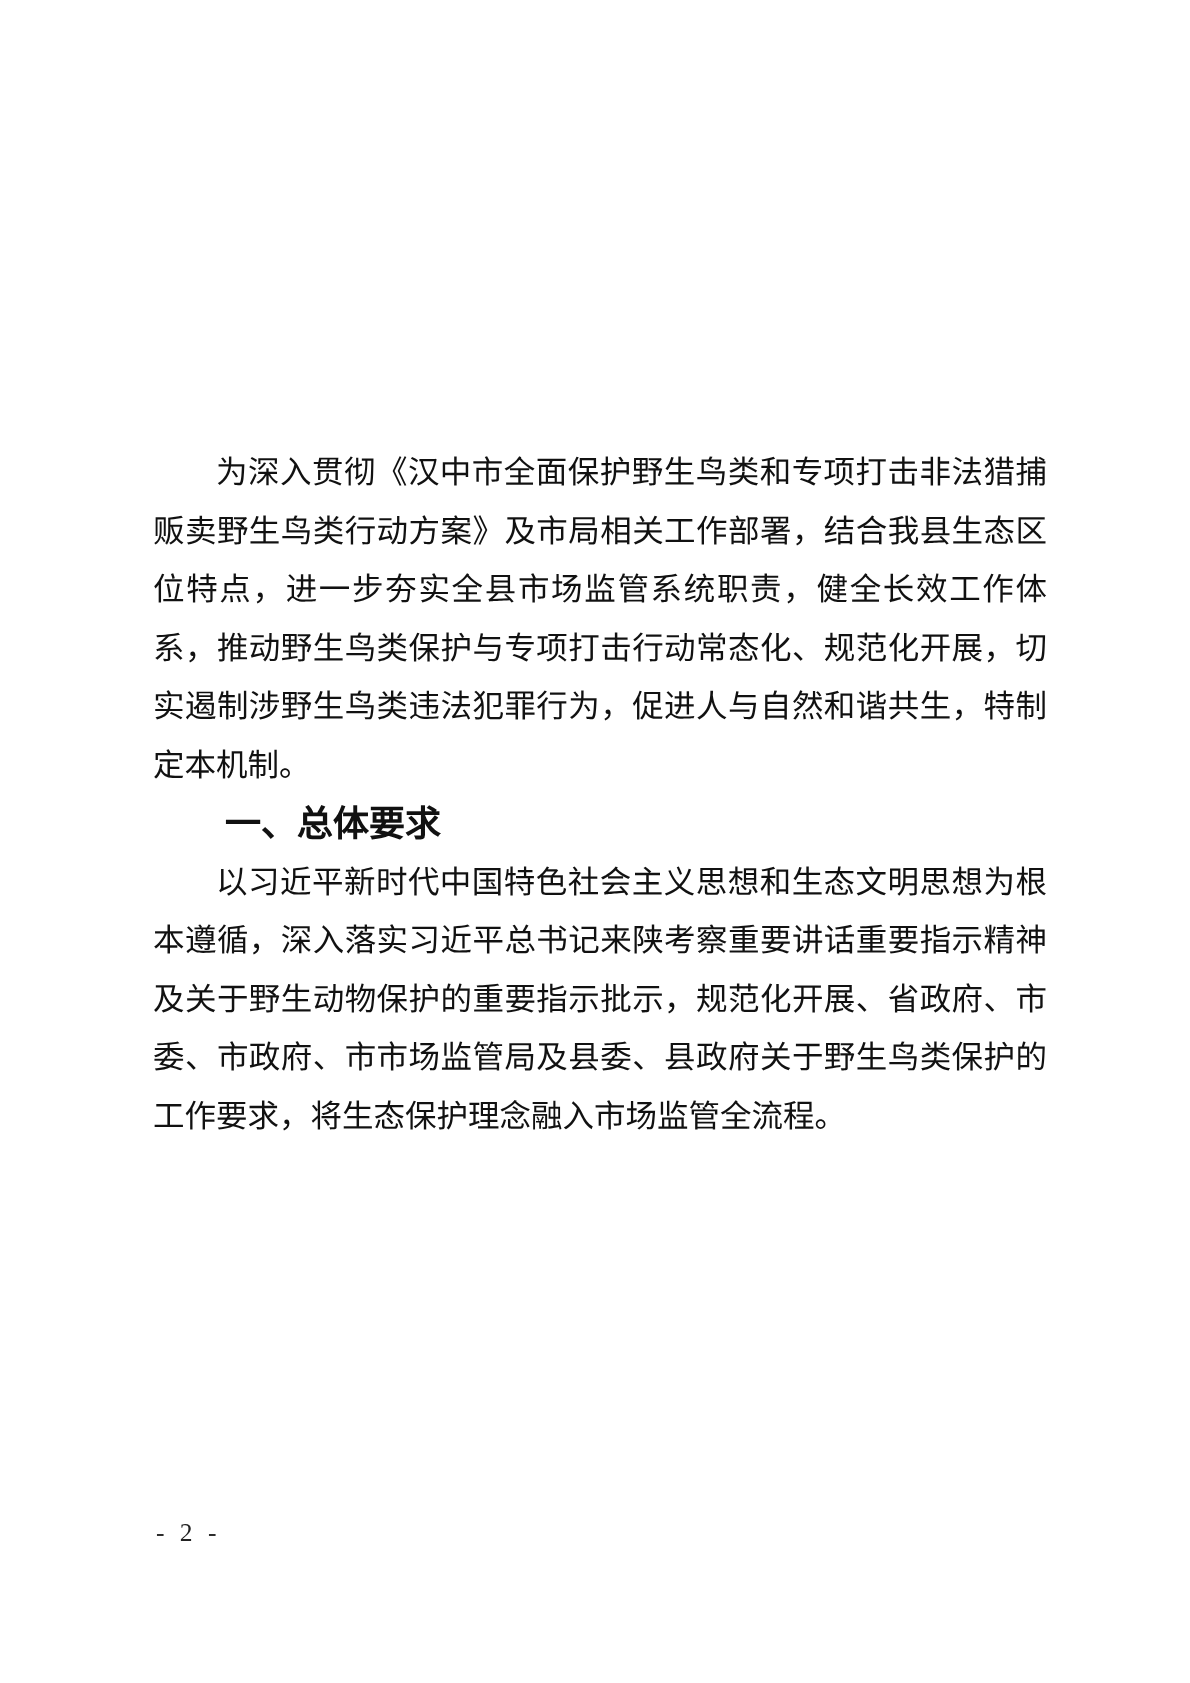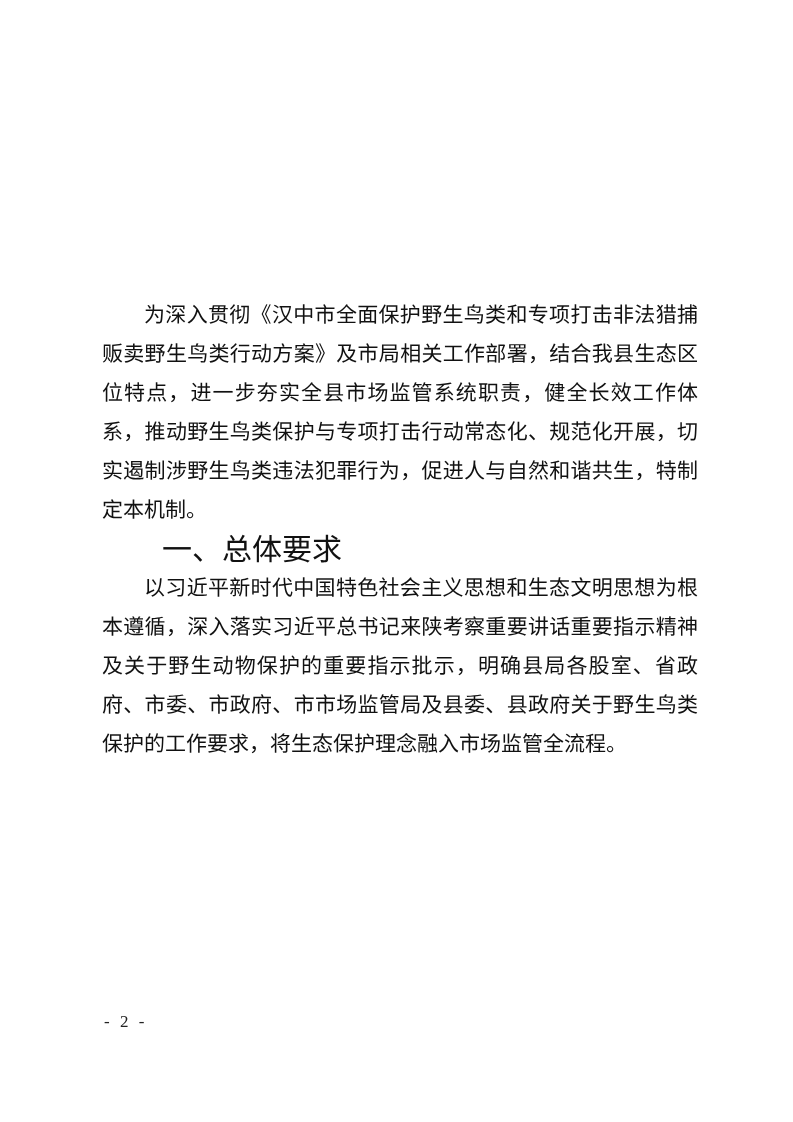--- a/index.html
+++ b/index.html
@@ -42,23 +42,23 @@
     text-align: justify;
     word-break: break-all;
     font-family: "Liberation Serif", serif;
   }
   .doc-body p {
     margin: 0;
     text-indent: 2em;
   }
   .doc-body h2 {
     margin: 0;
-    font-size: 30px;
+    font-size: 24px;
     line-height: 39px;
-    font-weight: 400;
+    font-weight: 700;
     text-indent: 2em;
     font-family: "Liberation Sans", sans-serif;
   }
   .page-number {
     position: absolute;
     left: 104px;
     top: 1012px;
     font-size: 17px;
     letter-spacing: 3px;
     font-family: "Liberation Serif", serif;
@@ -67,20 +67,20 @@
 </style>
 </head>
 <body>
 
 <div class="page">
 
 
   <main class="doc-body">
     <p>为深入贯彻《汉中市全面保护野生鸟类和专项打击非法猎捕贩卖野生鸟类行动方案》及市局相关工作部署，结合我县生态区位特点，进一步夯实全县市场监管系统职责，健全长效工作体系，推动野生鸟类保护与专项打击行动常态化、规范化开展，切实遏制涉野生鸟类违法犯罪行为，促进人与自然和谐共生，特制定本机制。</p>
     <h2>一、总体要求</h2>
-    <p>以习近平新时代中国特色社会主义思想和生态文明思想为根本遵循，深入落实习近平总书记来陕考察重要讲话重要指示精神及关于野生动物保护的重要指示批示，明确县局各股室、省政府、市委、市政府、市市场监管局及县委、县政府关于野生鸟类保护的工作要求，将生态保护理念融入市场监管全流程。</p>
+    <p>以习近平新时代中国特色社会主义思想和生态文明思想为根本遵循，深入落实习近平总书记来陕考察重要讲话重要指示精神及关于野生动物保护的重要指示批示，规范化开展、省政府、市委、市政府、市市场监管局及县委、县政府关于野生鸟类保护的工作要求，将生态保护理念融入市场监管全流程。</p>
   </main>
 
   <footer>
     <span class="page-number">- 2 -</span>
   </footer>
 
 </div>
 
 </body></html>

